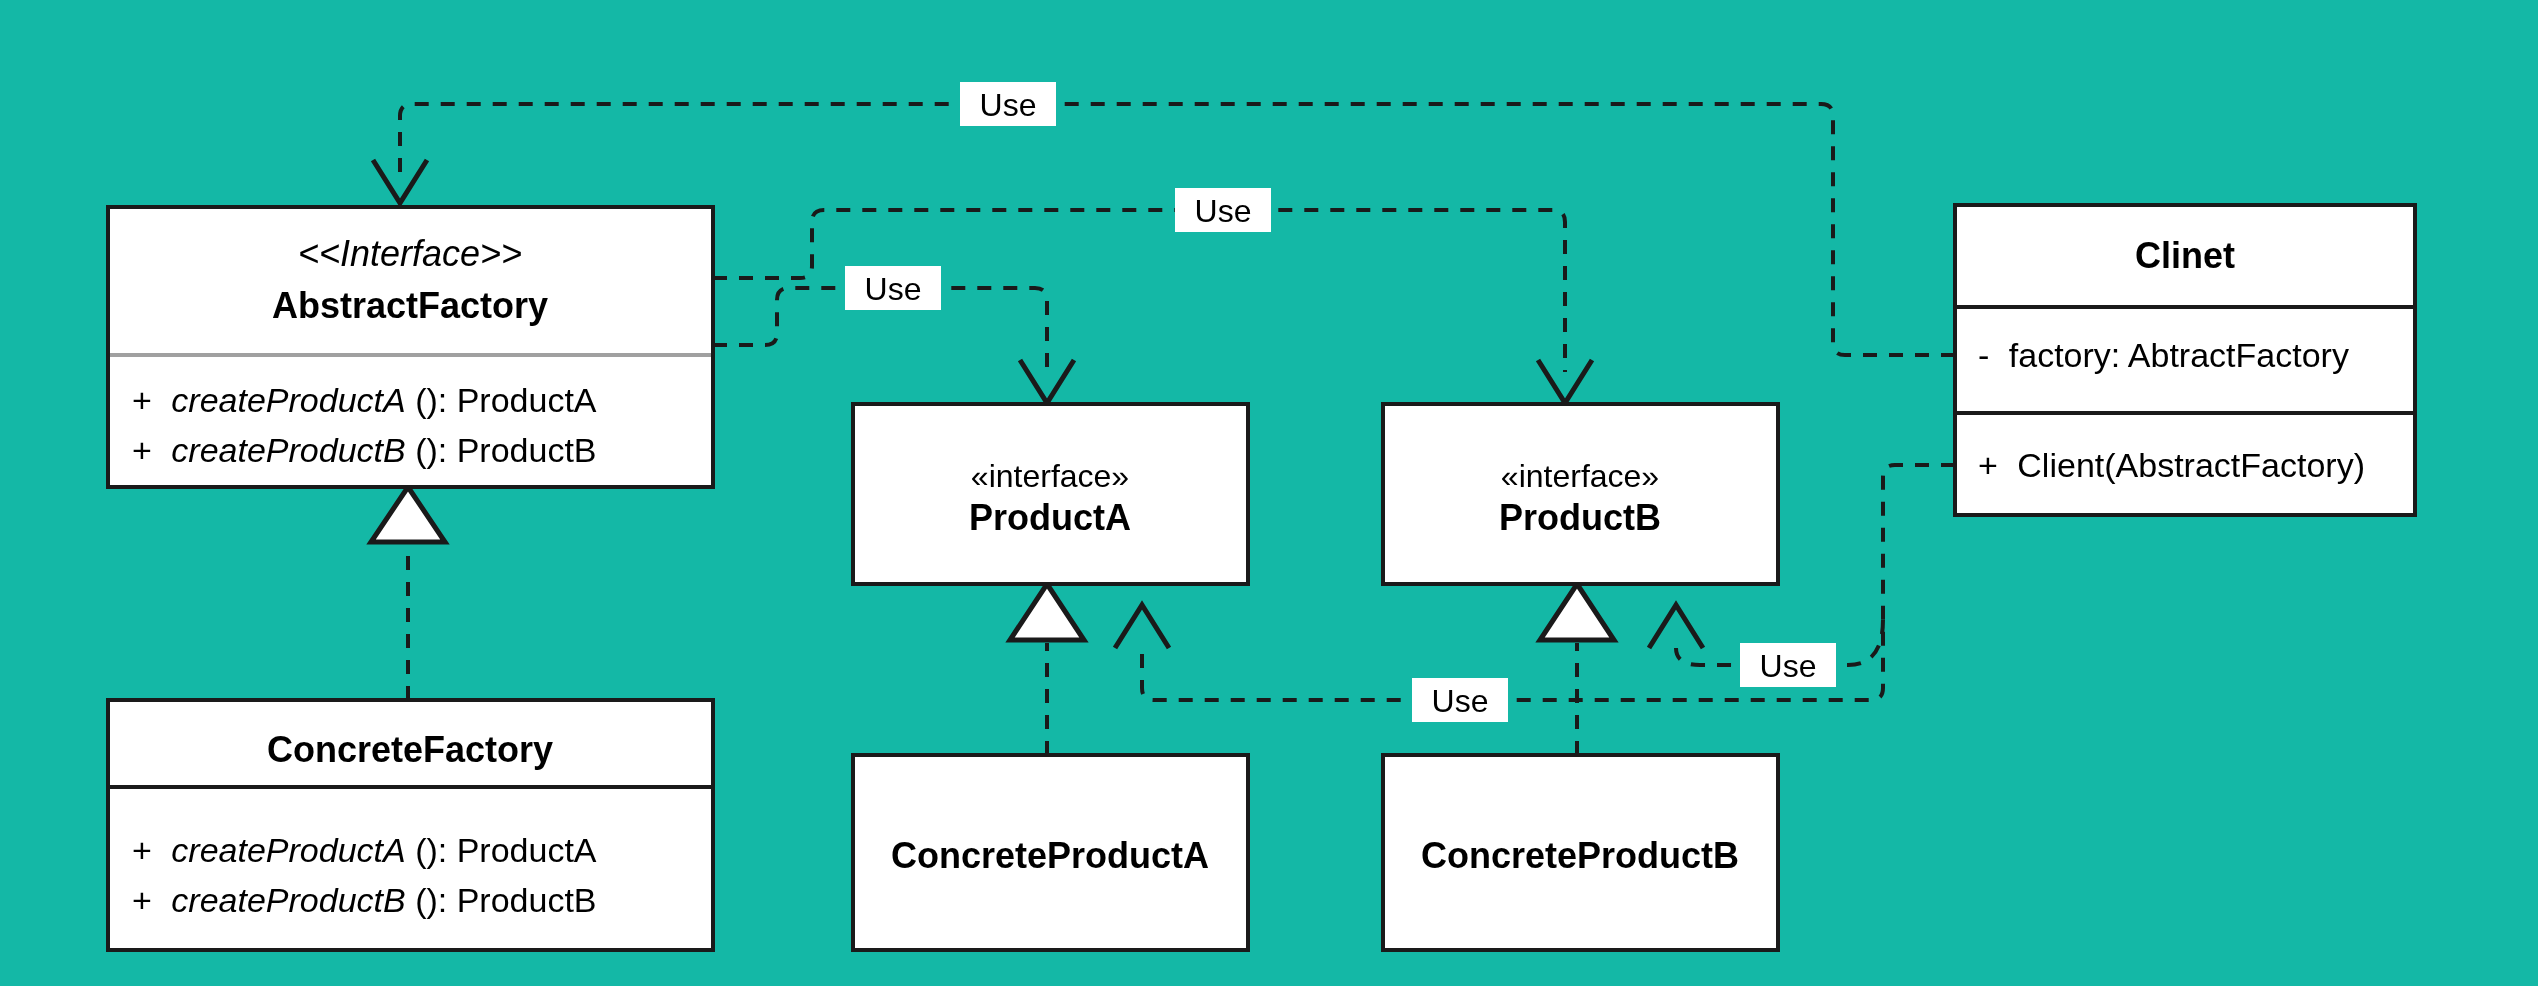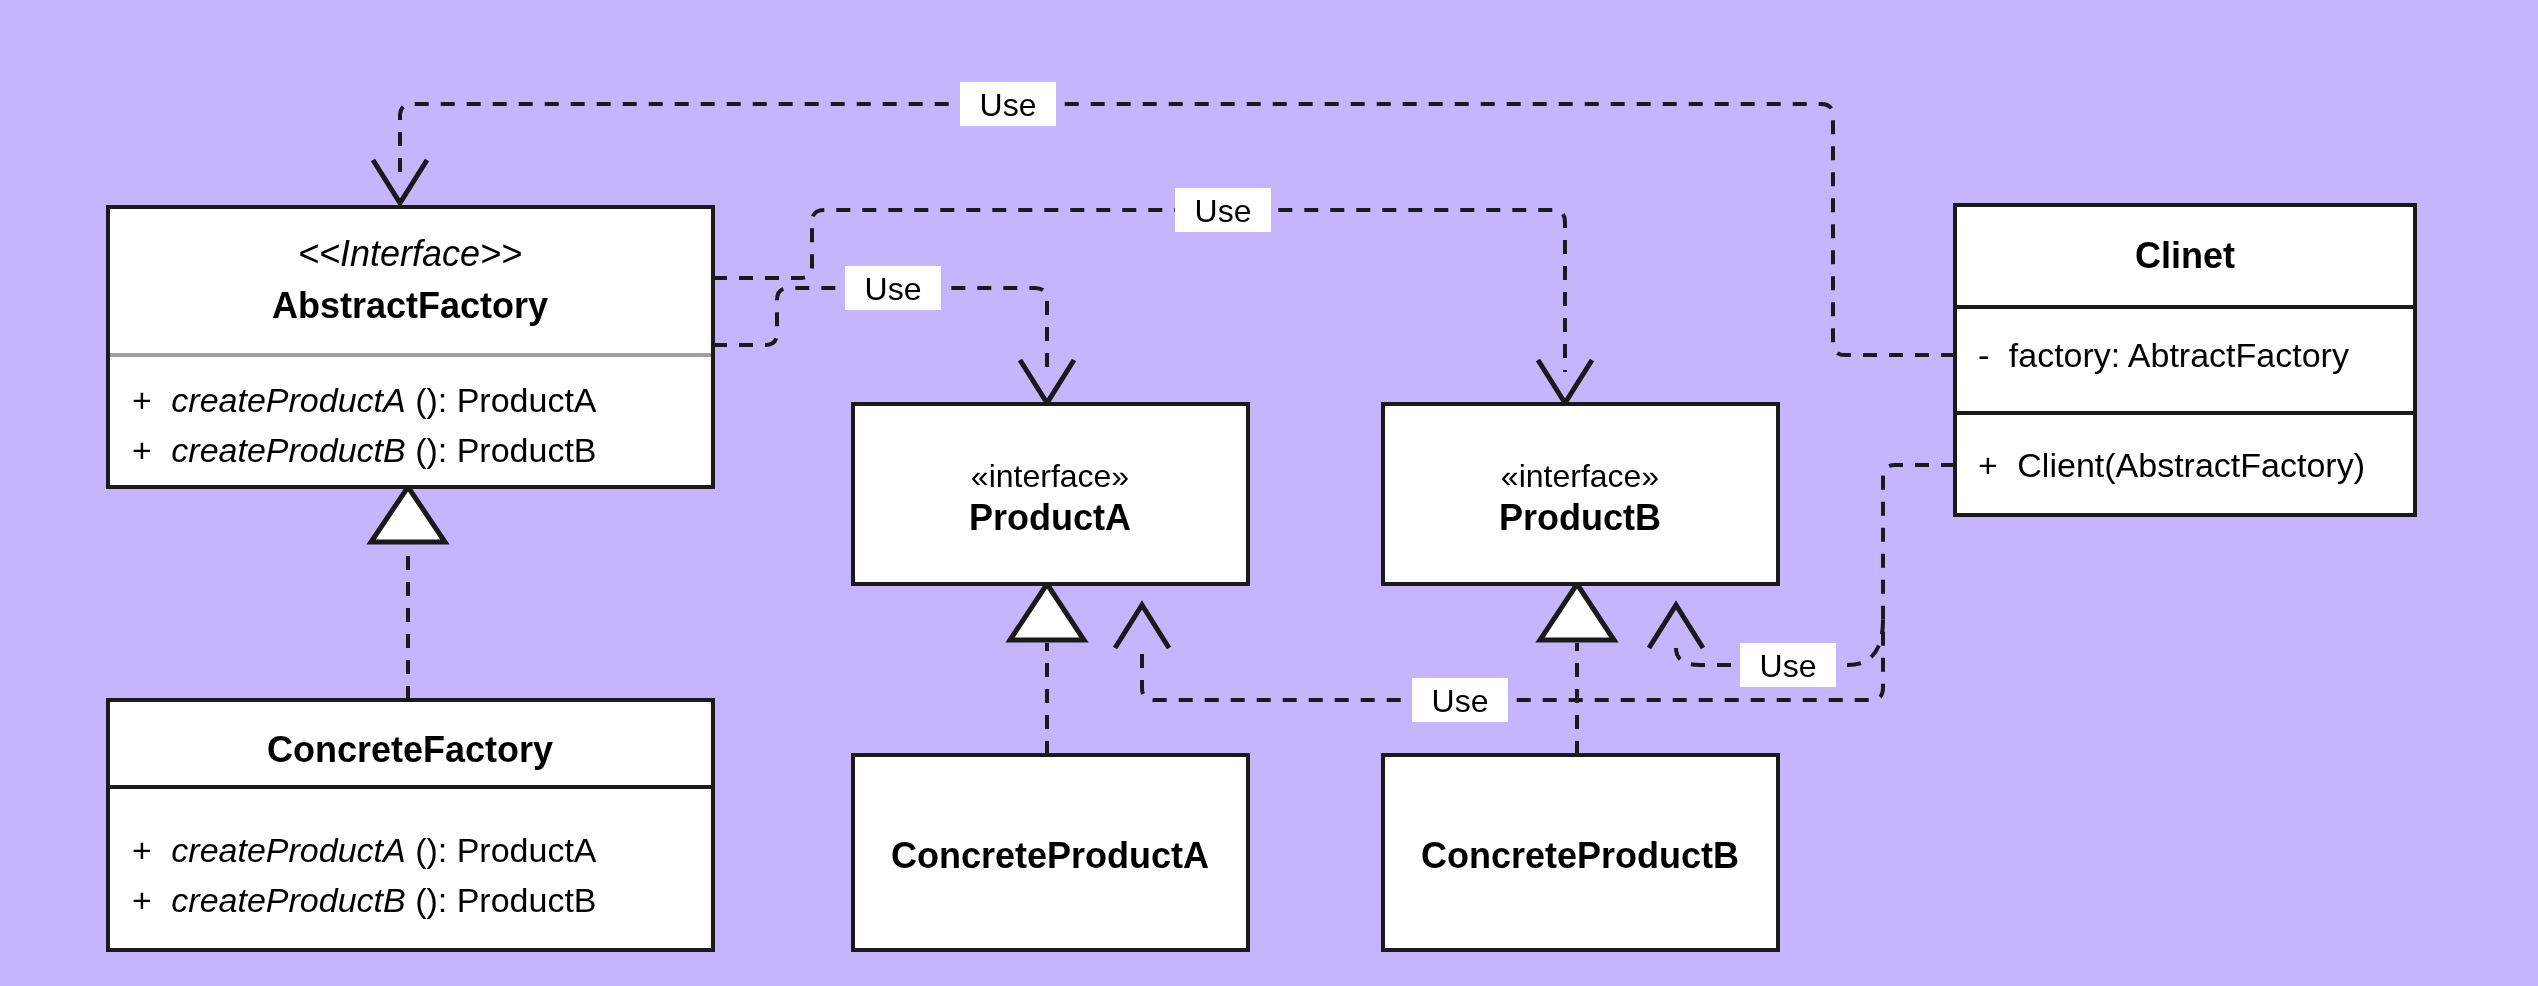--- a/index.html
+++ b/index.html
@@ -11,21 +11,21 @@
   body {
     width: 2538px;
     height: 986px;
     font-family: "Liberation Sans", sans-serif;
     overflow: hidden;
   }
   #diagram-root {
     position: relative;
     width: 2538px;
     height: 986px;
-    background: #c4b5fd;
+    background: #14b8a6;
   }
   svg#uml-canvas {
     display: block;
     width: 2538px;
     height: 986px;
   }
   .cls-box {
     fill: #ffffff;
     stroke: #1a1a1a;
     stroke-width: 4;

